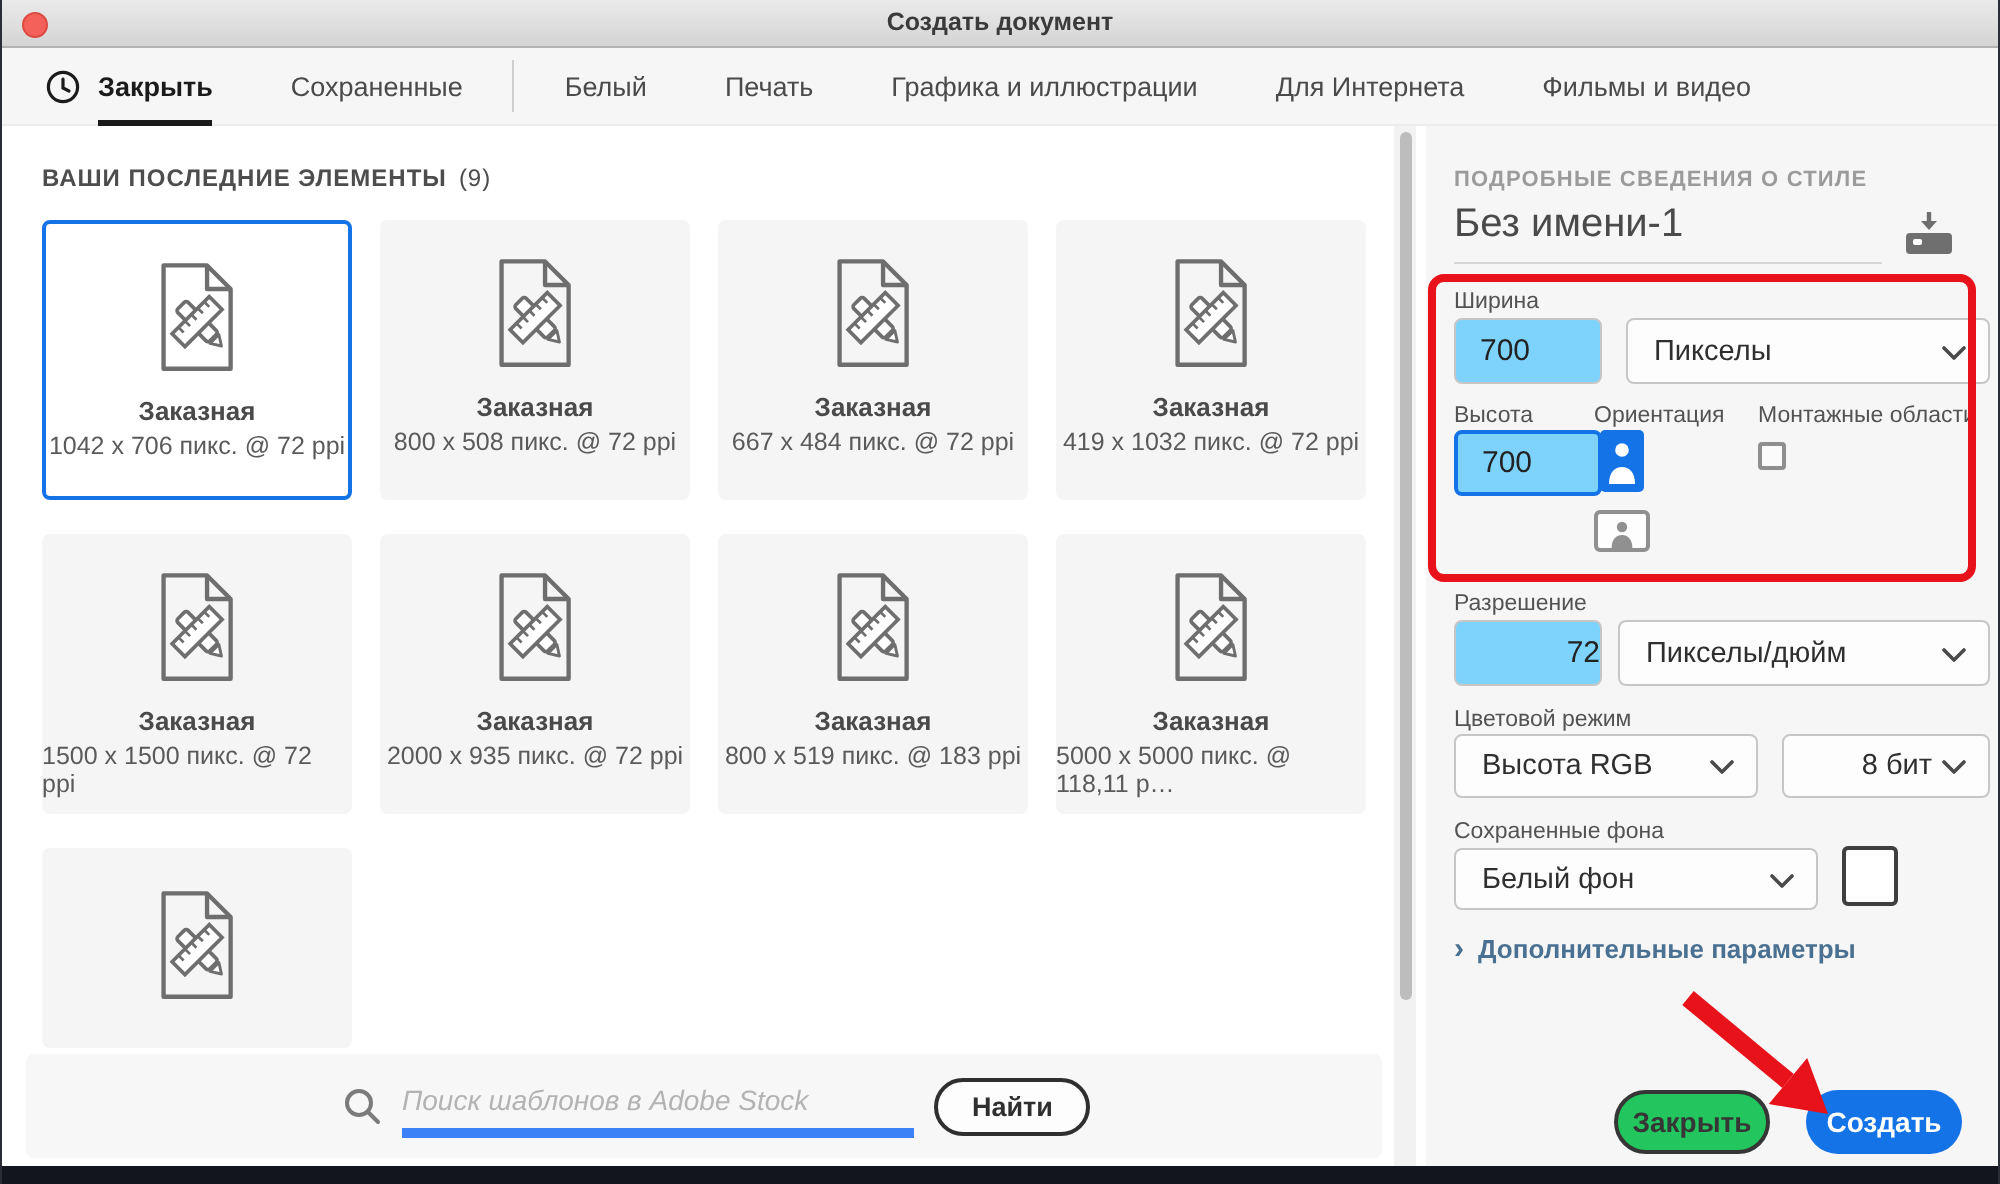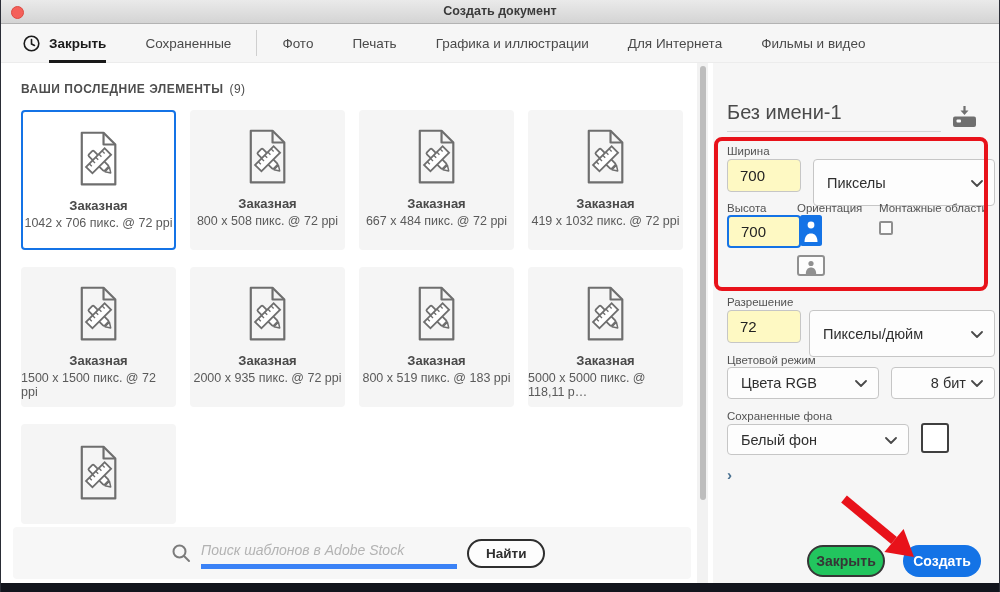--- a/index.html
+++ b/index.html
@@ -90,26 +90,26 @@
     font-size:20px; color:#4a4a4a; border-bottom:1px solid #d6d6d6;
   }
   .preset-save{ position:absolute; left:238px; top:42px; width:27px; height:23px; cursor:pointer; }
   .ann-box{
     position:absolute; left:1px; top:74px; width:274px; height:154px;
     border:4px solid #e8121a; border-radius:8px; pointer-events:none; z-index:5;
   }
   .flabel{ position:absolute; font-size:11.5px; color:#535353; white-space:nowrap; }
   .num{
     position:absolute; width:74px; height:33px; border:1px solid #c6c6c6; border-radius:4px;
-    background:#fef9c3; font-family:"Liberation Sans",sans-serif; font-size:15px; color:#222;
+    background:#7dd3fc; font-family:"Liberation Sans",sans-serif; font-size:15px; color:#222;
     padding-left:12px; outline:none;
   }
   .num.focused{ border:2px solid #1473e6; }
   .dd{
-    position:absolute; height:47px; background:#fdfdfd; border:1px solid #c6c6c6; border-radius:4px;
+    position:absolute; height:33px; background:#fdfdfd; border:1px solid #c6c6c6; border-radius:4px;
     display:flex; align-items:center; padding:0 28px 0 13px; font-size:14.5px; color:#2f2f2f;
     cursor:pointer; white-space:nowrap;
   }
   .dd .chev{ position:absolute; right:11px; top:50%; margin-top:-3px; }
   .orient-portrait{ position:absolute; left:87px; top:152px; width:22px; height:31px; cursor:pointer; }
   .orient-landscape{ position:absolute; left:84px; top:192px; width:28px; height:21px; cursor:pointer; }
   .checkbox{
     position:absolute; left:166px; top:158px; width:14px; height:14px;
     border:2px solid #8f8f8f; border-radius:2px; background:#fbfbfb; cursor:pointer;
   }
@@ -167,21 +167,21 @@
         <circle cx="8.5" cy="8.5" r="7.3" fill="none" stroke="#1b1b1b" stroke-width="1.6"></circle>
         <path d="M8.5 4.5 V9 L11.5 10.5" fill="none" stroke="#1b1b1b" stroke-width="1.6" stroke-linecap="round"></path>
       </svg>
       <span class="tlabel">Закрыть</span>
     </div>
     <div class="tab">
       <span class="tlabel">Сохраненные</span>
     </div>
     <div class="tab-divider"></div>
     <div class="tab">
-      <span class="tlabel">Фото</span>
+      <span class="tlabel">Белый</span>
     </div>
     <div class="tab">
       <span class="tlabel">Печать</span>
     </div>
     <div class="tab">
       <span class="tlabel">Графика и иллюстрации</span>
     </div>
     <div class="tab">
       <span class="tlabel">Для Интернета</span>
     </div>
@@ -264,20 +264,21 @@
       <line x1="13" y1="13" x2="18" y2="18" stroke="#7b7b7b" stroke-width="2" stroke-linecap="round"></line>
     </svg>
     <input class="search-input" type="text" placeholder="Поиск шаблонов в Adobe Stock" style="">
     <button class="find-btn">Найти</button>
   </div>
 
   <div class="scroll-track"></div>
   <div class="scroll-thumb"></div>
 
   <div class="panel">
+    <div class="panel-heading">ПОДРОБНЫЕ СВЕДЕНИЯ О СТИЛЕ</div>
     <div class="doc-name">Без имени-1</div>
     <svg class="preset-save" viewBox="0 0 27 23">
       <path d="M13.5 1 V8" stroke="#6f6f6f" stroke-width="2.2"></path>
       <path d="M9.5 5.5 L13.5 10 L17.5 5.5 Z" fill="#6f6f6f"></path>
       <rect x="2" y="11.5" width="23" height="10.5" rx="2" fill="#6f6f6f"></rect>
       <rect x="5.5" y="14.5" width="4.5" height="3" rx="1" fill="#fff"></rect>
     </svg>
 
     <div class="ann-box"></div>
 
@@ -300,31 +301,31 @@
       <path d="M4.5 27 c0-6 3-8.5 6.5-8.5 s6.5 2.5 6.5 8.5 z" fill="#fff"></path>
     </svg>
     <svg class="orient-landscape" viewBox="0 0 28 21">
       <rect x="1" y="1" width="26" height="19" rx="2" fill="#fdfdfd" stroke="#909090" stroke-width="2"></rect>
       <circle cx="14" cy="8.5" r="2.6" fill="#909090"></circle>
       <path d="M8.8 19 c0-4.5 2.4-6.5 5.2-6.5 s5.2 2 5.2 6.5 z" fill="#909090"></path>
     </svg>
     <div class="checkbox"></div>
 
     <div class="flabel" style="left:14px; top:233px;">Разрешение</div>
-    <input class="num" style="left: 14px; top: 247px;" value="72">
+    <input class="num" style="left: 14px; top: 247px; text-align: right;" value="72">
     <div class="dd" style="left:96px; top:247px; width:186px;">
       <span>Пикселы/дюйм</span>
       <svg class="chev" width="12" height="7" viewBox="0 0 12 7">
           <use href="#chev"></use>
         </svg>
     </div>
 
     <div class="flabel" style="left:14px; top:291px;">Цветовой режим</div>
     <div class="dd" style="left:14px; top:304px; width:152px; height:32px;">
-      <span>Цвета RGB</span>
+      <span>Высота RGB</span>
       <svg class="chev" width="12" height="7" viewBox="0 0 12 7">
           <use href="#chev"></use>
         </svg>
     </div>
     <div class="dd" style="left:178px; top:304px; width:104px; height:32px;justify-content:flex-end;">
       <span>8 бит</span>
       <svg class="chev" width="12" height="7" viewBox="0 0 12 7">
           <use href="#chev"></use>
         </svg>
     </div>
@@ -333,20 +334,21 @@
     <div class="dd" style="left:14px; top:361px; width:182px; height:31px;">
       <span>Белый фон</span>
       <svg class="chev" width="12" height="7" viewBox="0 0 12 7">
           <use href="#chev"></use>
         </svg>
     </div>
     <div class="swatch"></div>
 
     <div class="advanced">
       <span class="gly">›</span>
+      <span>Дополнительные параметры</span>
     </div>
 
     <button class="btn btn-close">Закрыть</button>
     <button class="btn btn-create">Создать</button>
   </div>
 
   <svg class="ann-arrow" viewBox="0 0 140 110">
     <line x1="43" y1="29" x2="93" y2="70.5" stroke="#e8121a" stroke-width="9"></line>
     <polygon points="113,87 83.4,82 102.6,59" fill="#e8121a"></polygon>
   </svg>

